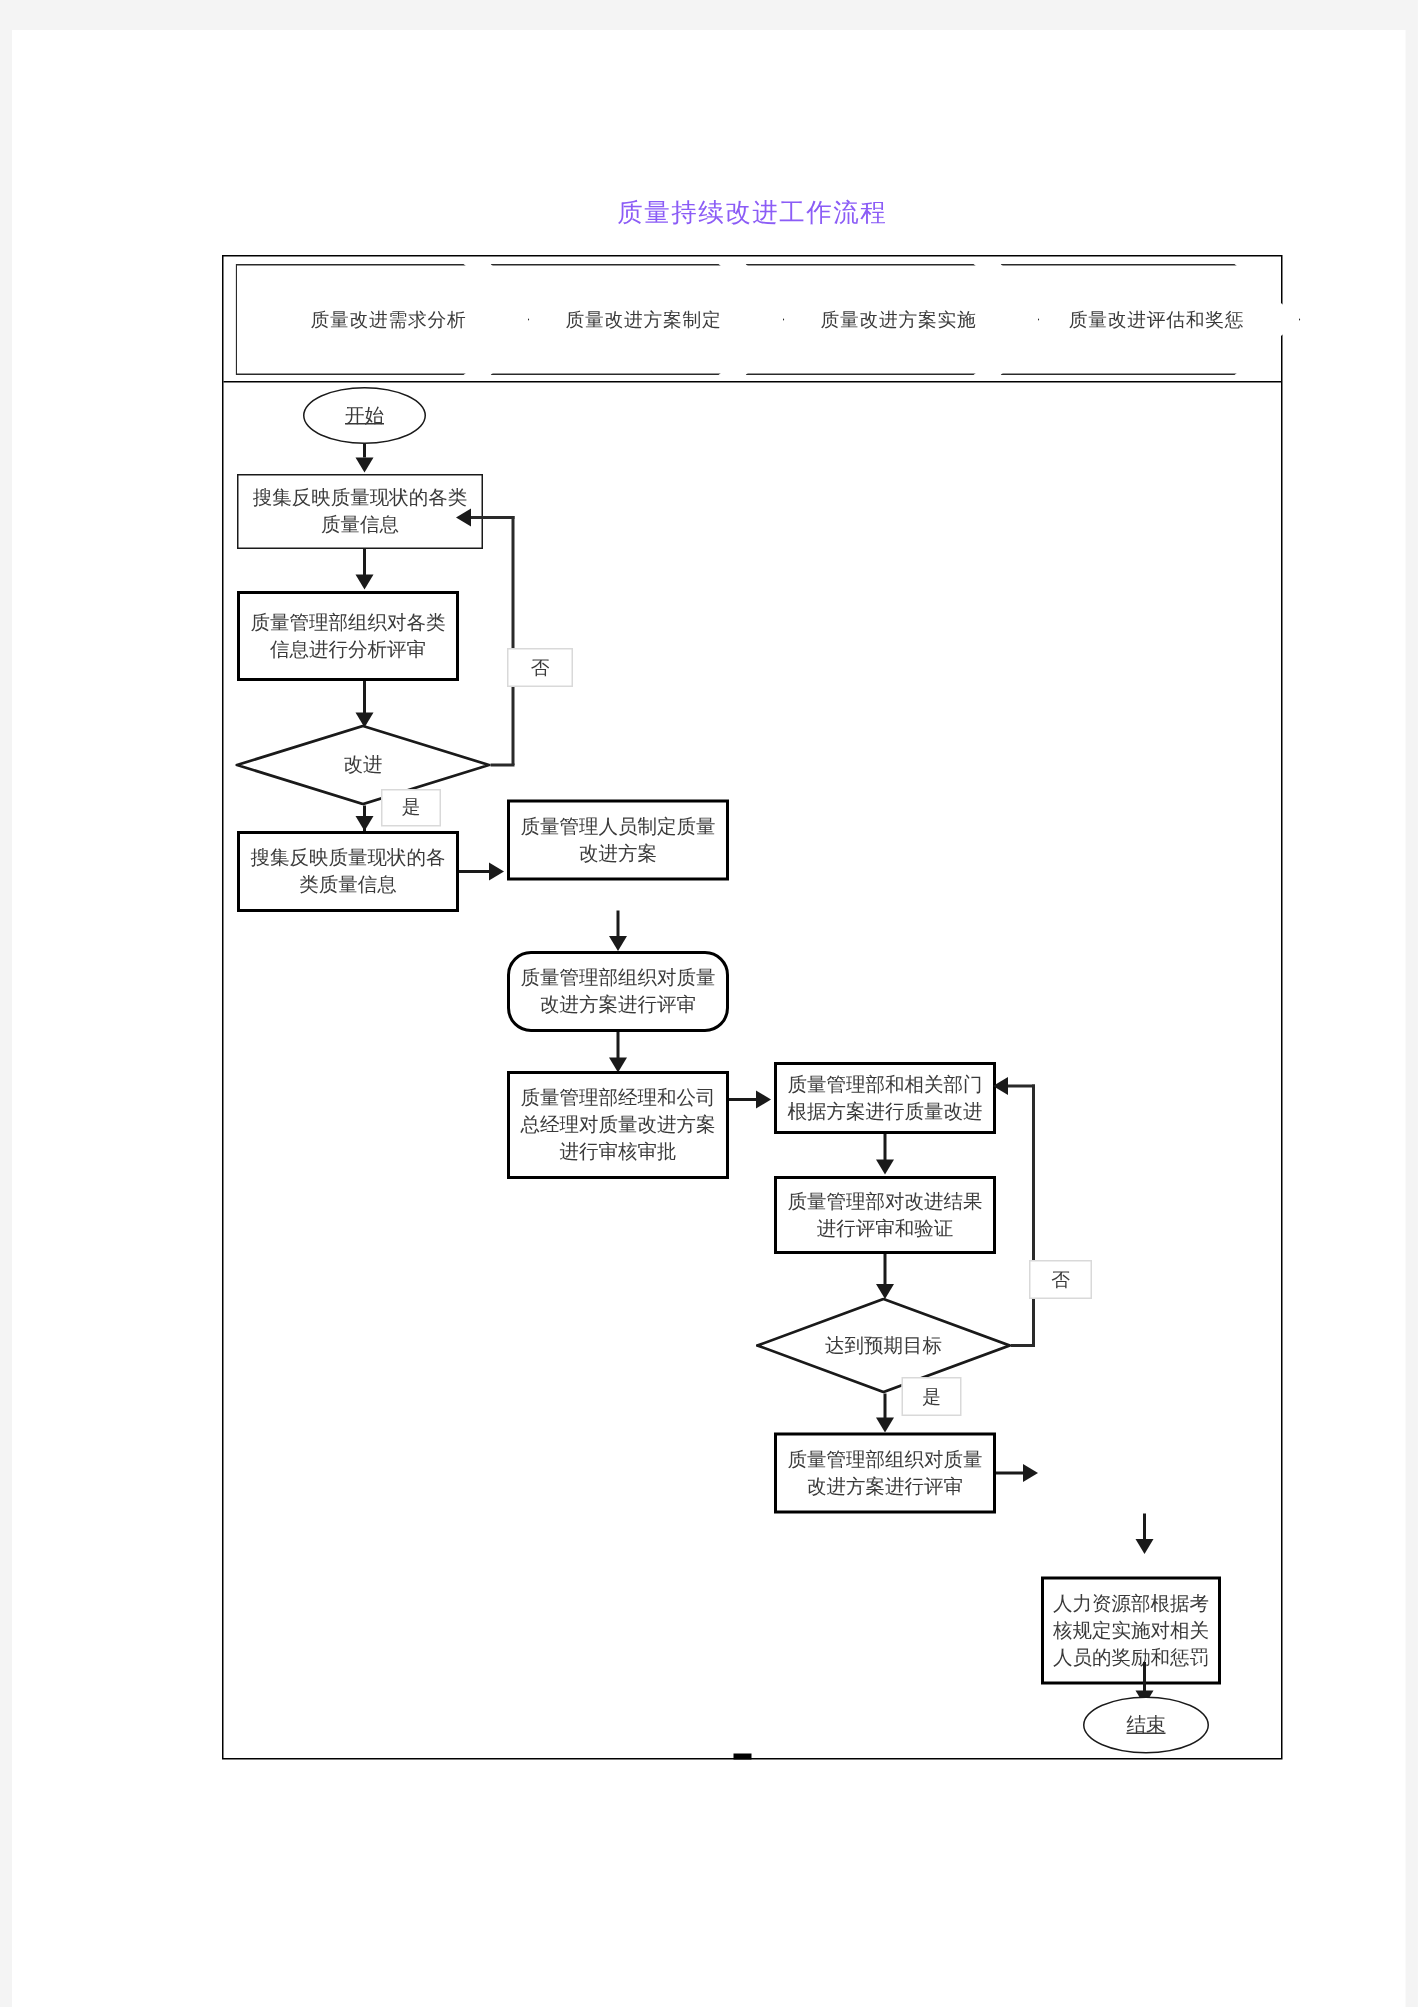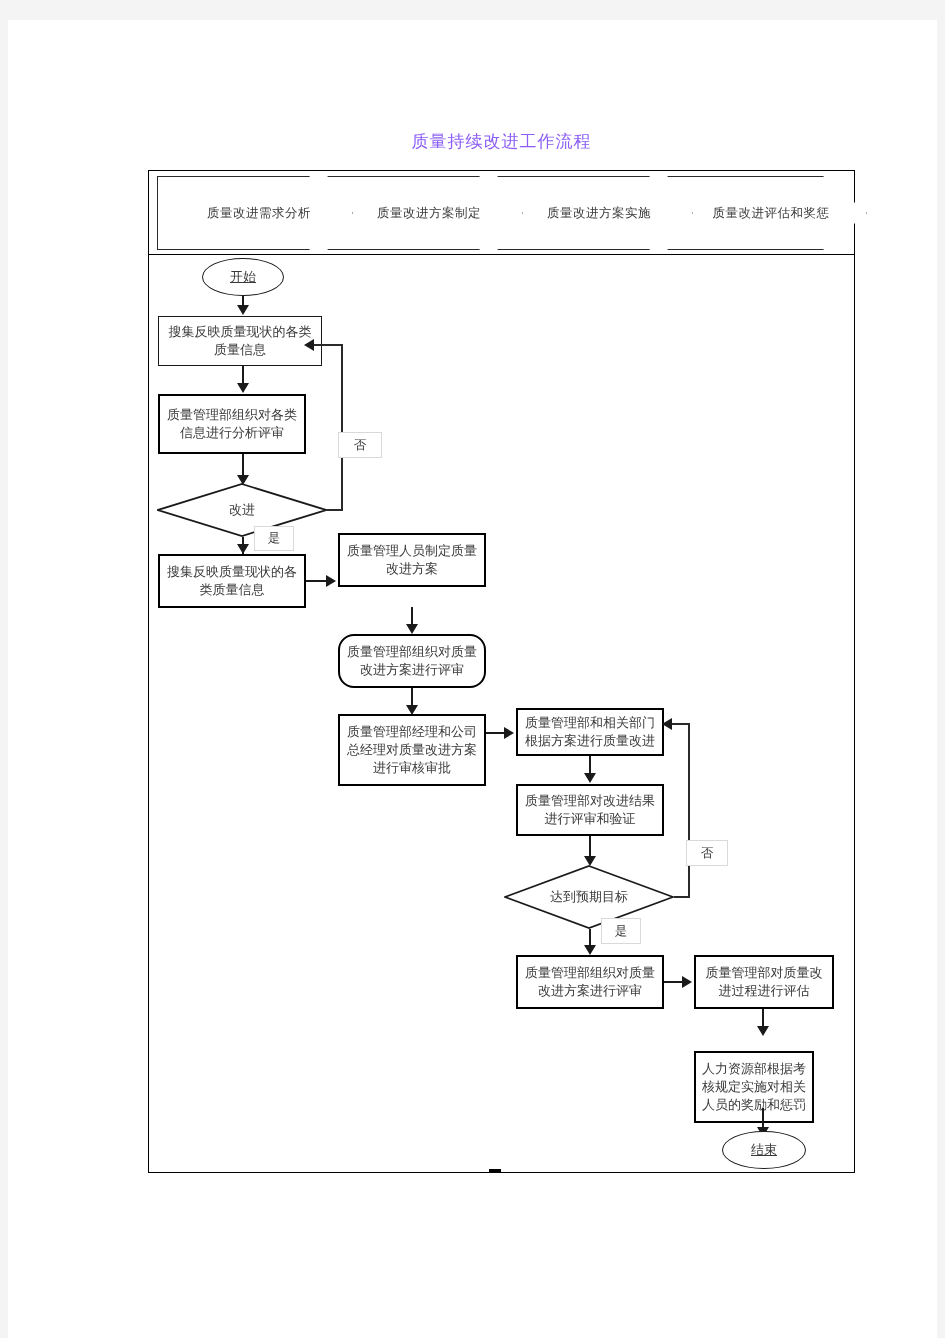--- a/index.html
+++ b/index.html
@@ -303,23 +303,20 @@
       <span>是</span>
     </div>
 
     <div class="node bold" style="left:508px; top:935px; width:148px; height:54px;">
       <span>质量管理部组织对质量改进方案进行评审</span>
     </div>
 
     <div class="hline" style="left:656px; top:961px; width:22px;"></div>
     <div class="arrow-r" style="left:674px; top:956px;"></div>
 
-    <div class="node bold" style="left:686px; top:935px; width:140px; height:54px;">
-      <span>质量管理部对质量改进过程进行评估</span>
-    </div>
 
     <div class="vline" style="left:754px; top:989px; height:18px;"></div>
     <div class="arrow-d" style="left:749px; top:1006px;"></div>
 
     <div class="node bold" style="left:686px; top:1016px; width:120px; height:72px;margin-top:15px;">
       <span>人力资源部根据考核规定实施对相关人员的奖励和惩罚</span>
     </div>
 
     <div class="vline" style="left:754px; top:1088px; height:22px;"></div>
     <div class="arrow-d" style="left:749px; top:1107px;"></div>

